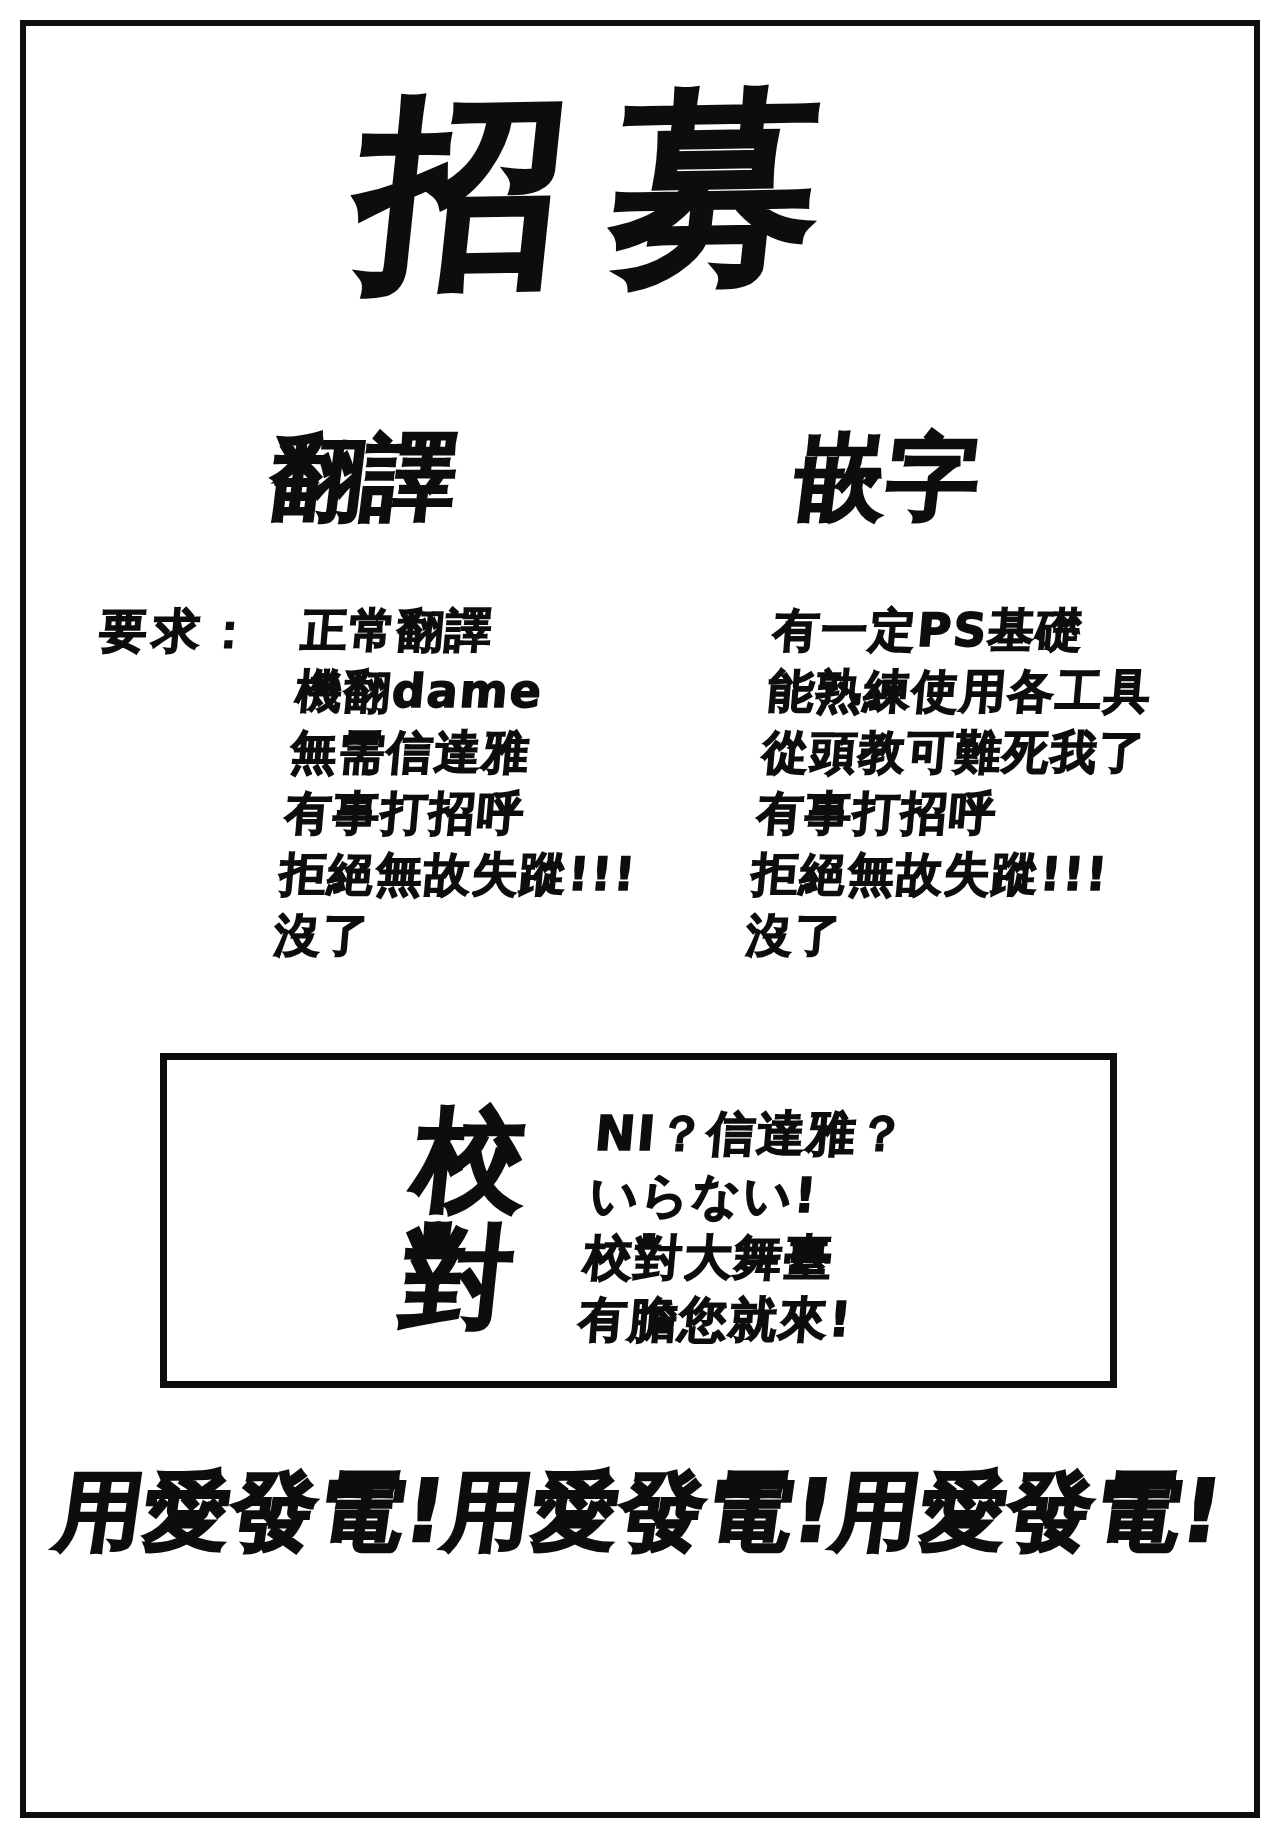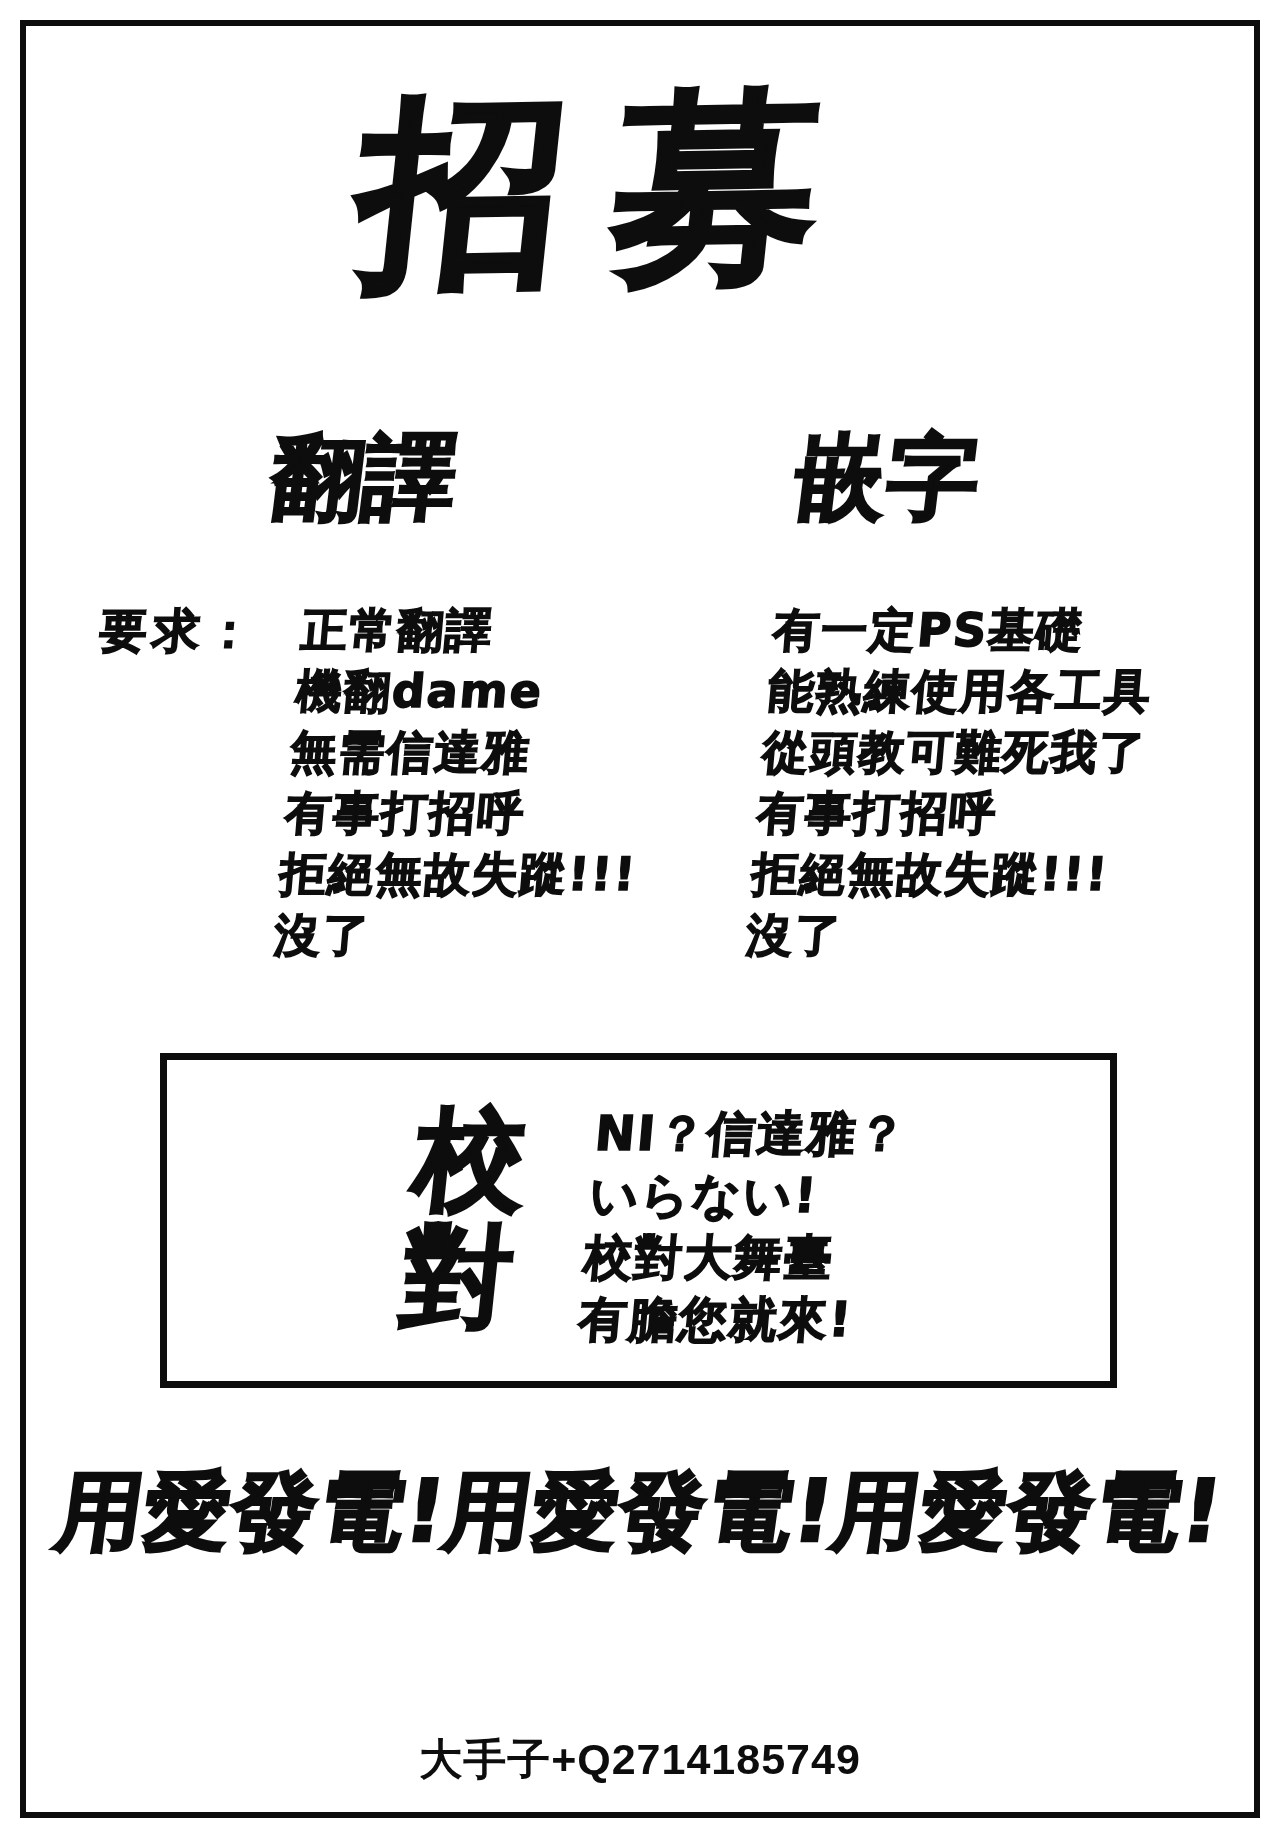--- a/index.html
+++ b/index.html
@@ -132,15 +132,14 @@
     <div class="proof-lines">
       <div>NI？信達雅？</div>
       <div>いらない!</div>
       <div>校對大舞臺</div>
       <div>有膽您就來!</div>
     </div>
   </div>
 
   <div class="slogan">用愛發電!用愛發電!用愛發電!</div>
 
-  <div class="footer">大手子+Q2714185749</div>
 
 </div>
 
 </body></html>

